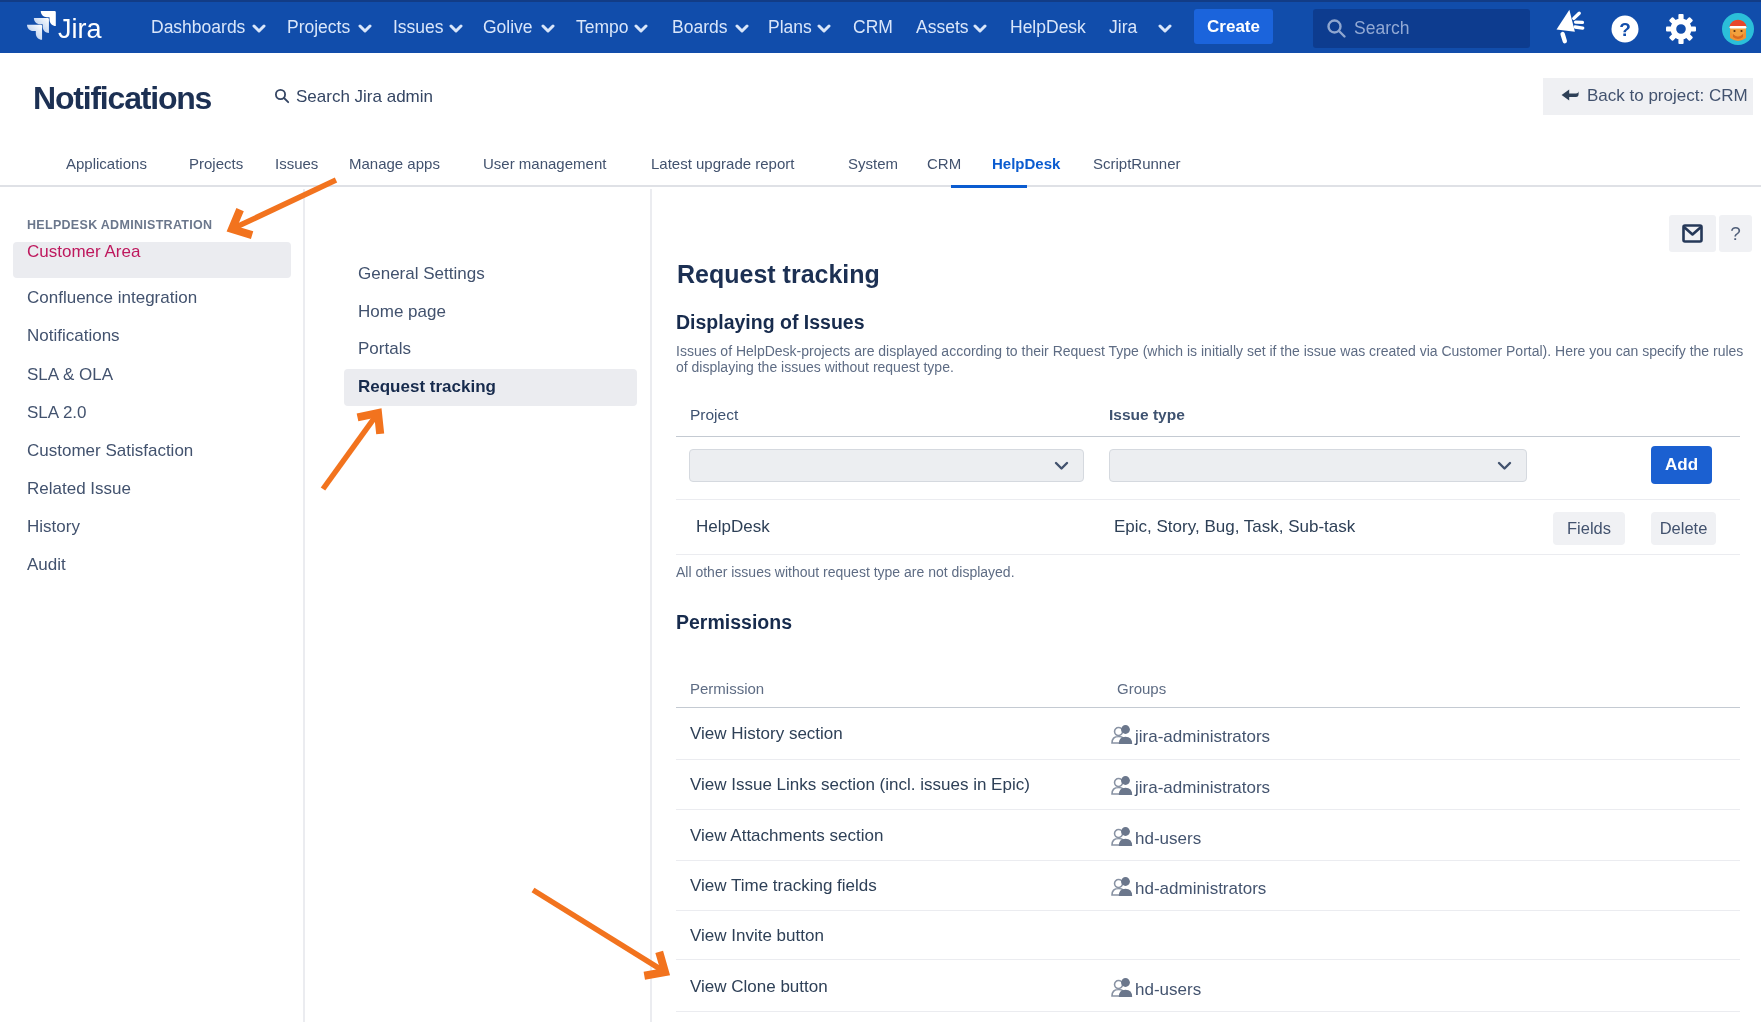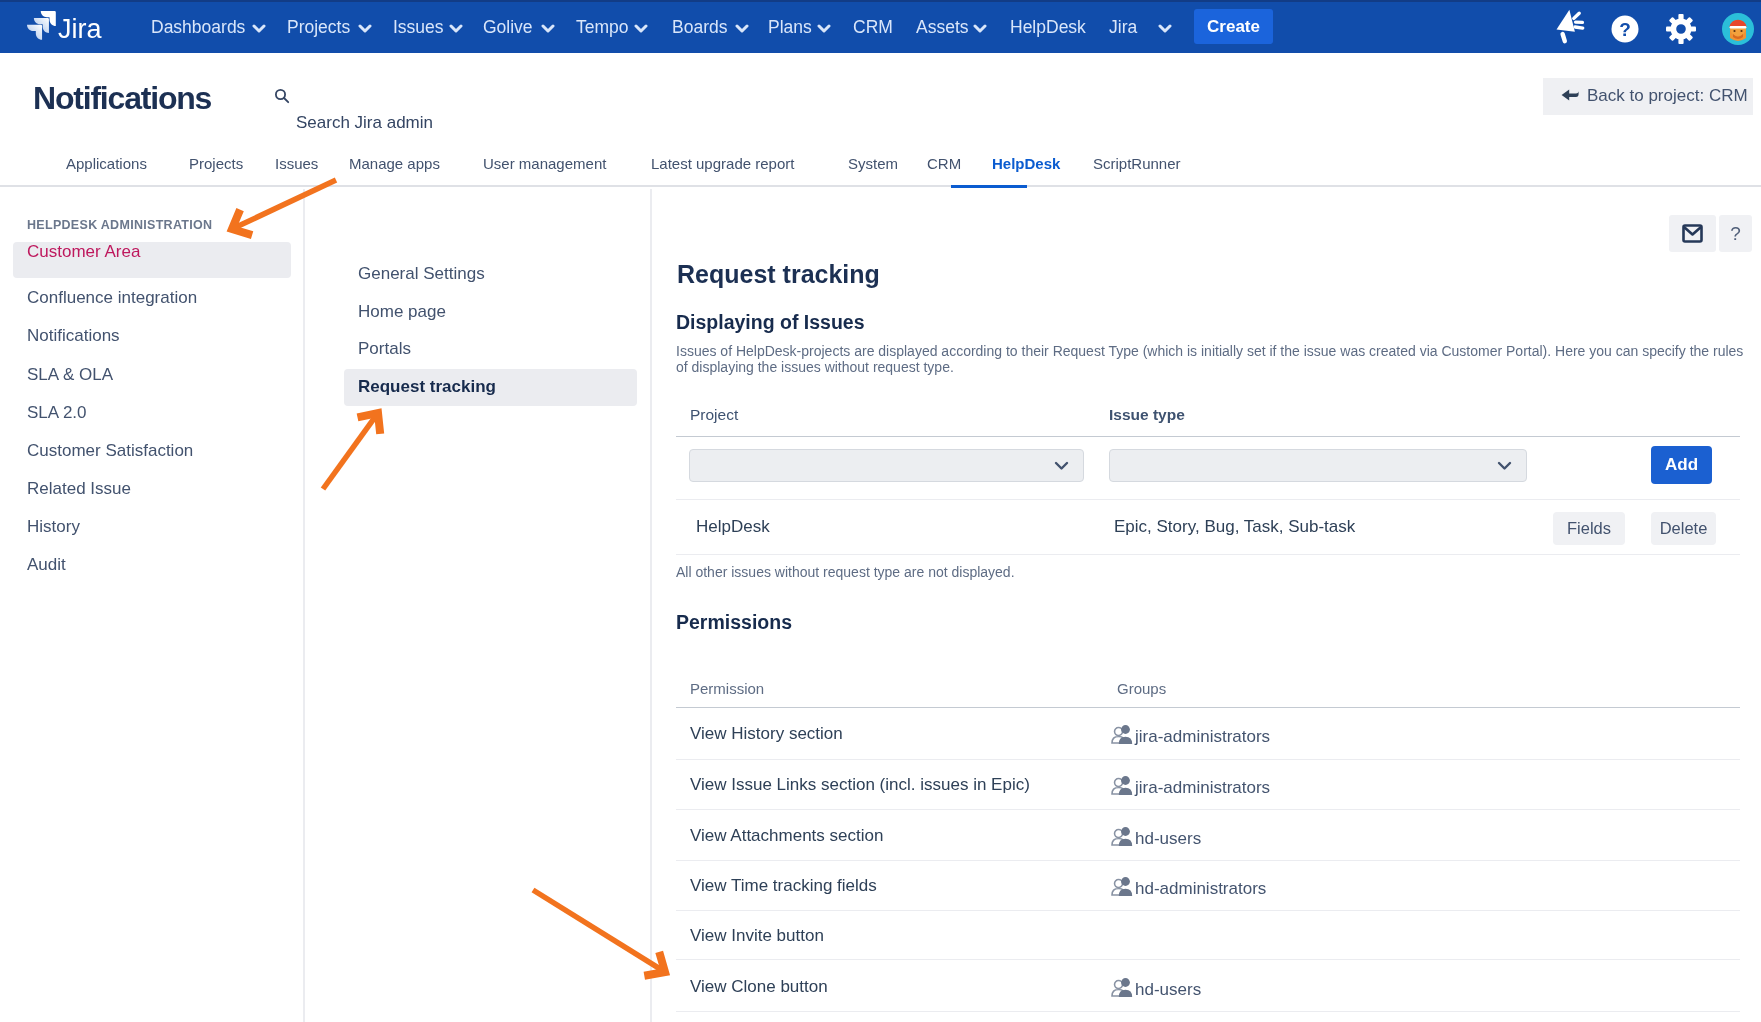--- a/index.html
+++ b/index.html
@@ -9,21 +9,21 @@
   
   #nav{position:absolute;left:0;top:0;width:1761px;height:53px;background:#114DAB;border-top:2px solid #123C86;box-sizing:border-box;}
   .navitem{position:absolute;top:0;height:51px;line-height:51px;color:#D9E6FA;font-size:17.5px;white-space:nowrap;}
   #createbtn{position:absolute;left:1194px;top:7px;width:79px;height:35px;background:#1B64DC;border-radius:3px;
              color:#fff;font-weight:bold;font-size:17px;text-align:center;line-height:35px;}
   #navsearch{position:absolute;left:1313px;top:7px;width:217px;height:39px;background:#0D3C8F;border-radius:3px;box-sizing:border-box;}
   #navsearch .mag{position:absolute;left:13px;top:9px;}
   #navsearch .ph{position:absolute;left:41px;top:0;line-height:39px;color:#92A9D4;font-size:17.5px;}
   
   #admtitle{position:absolute;left:33px;top:80px;font-size:32px;font-weight:bold;color:#1C3053;letter-spacing:-1.2px;}
-  #admsearch{position:absolute;left:296px;top:87px;color:#344563;font-size:17px;margin-top:26px;}
+  #admsearch{position:absolute;left:296px;top:87px;color:#344563;font-size:17px;}
   #backbtn{position:absolute;left:1543px;top:78px;width:210px;height:37px;background:#EFF0F3;border-radius:0;
            color:#42526E;font-size:17px;}
   
   #tabs{position:absolute;left:0;top:147px;width:1761px;height:40px;border-bottom:2px solid #DFE1E6;box-sizing:border-box;}
   .tab{position:absolute;top:8px;font-size:15px;color:#42526E;white-space:nowrap;margin-left:41px;}
   .tab.active{color:#0B5CD0;font-weight:bold;}
   #tabline{position:absolute;left:951px;top:185px;width:76px;height:3px;background:#0B5CD0;}
   
   .vline{position:absolute;top:189px;bottom:0;width:2px;background:#EBECF0;}
   .s1item{position:absolute;left:27px;font-size:17px;color:#42526E;white-space:nowrap;}
@@ -93,20 +93,27 @@
     <div class="navitem" style="left:916px">Assets</div>
     <svg class="abs" style="left:973px;top:22px" width="14" height="9" viewBox="0 0 14 9">
         <path d="M2 2l5 5 5-5" fill="none" stroke="#D9E6FA" stroke-width="3" stroke-linecap="round" stroke-linejoin="round"></path>
       </svg>
     <div class="navitem" style="left:1010px">HelpDesk</div>
     <div class="navitem" style="left:1109px">Jira</div>
     <svg class="abs" style="left:1158px;top:22px" width="14" height="9" viewBox="0 0 14 9">
         <path d="M2 2l5 5 5-5" fill="none" stroke="#D9E6FA" stroke-width="3" stroke-linecap="round" stroke-linejoin="round"></path>
       </svg>
     <div id="createbtn">Create</div>
+    <div id="navsearch">
+      <svg class="mag" width="21" height="21" viewBox="0 0 21 21">
+        <circle cx="8.5" cy="8.5" r="6" fill="none" stroke="#8FA6CF" stroke-width="2.4"></circle>
+        <line x1="13" y1="13" x2="18.5" y2="18.5" stroke="#8FA6CF" stroke-width="2.4" stroke-linecap="round"></line>
+      </svg>
+      <div class="ph">Search</div>
+    </div>
 
     <svg class="abs" style="left:1554px;top:6px" width="32" height="36" viewBox="0 0 32 36">
       <path d="M15.4 1.8 L2.5 21.4 L20.9 23.7 Z" fill="#FFFFFF"></path>
       <g stroke="#FFFFFF" stroke-linecap="round">
         <line x1="8.6" y1="26" x2="10.8" y2="33.2" stroke-width="4.4"></line>
         <line x1="19.8" y1="10.4" x2="25.2" y2="5.2" stroke-width="3.4"></line>
         <line x1="21.6" y1="14.1" x2="28.4" y2="14.4" stroke-width="3.4"></line>
         <line x1="21.2" y1="19" x2="28.7" y2="20.1" stroke-width="3.4"></line>
       </g>
     </svg>

